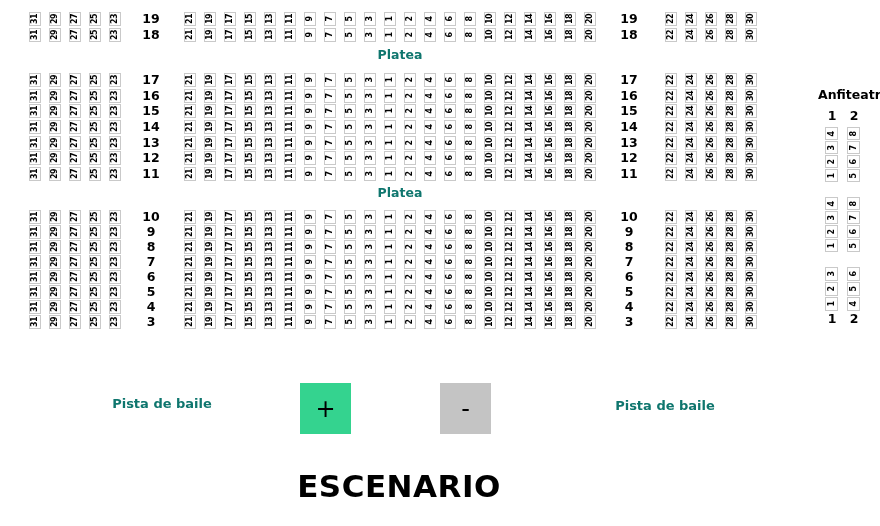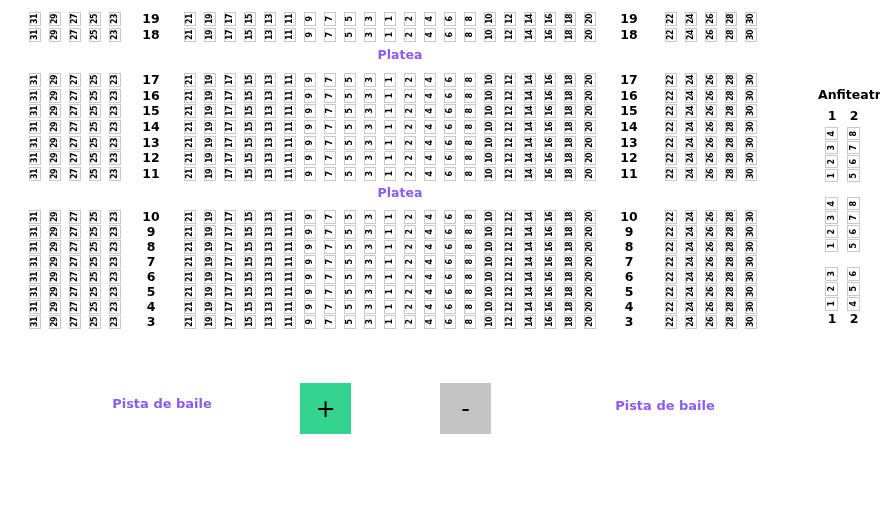--- a/index.html
+++ b/index.html
@@ -43,21 +43,21 @@
     font-size: 12.5px;
     font-weight: 700;
     text-align: center;
     color: #000000;
   }
   .map-label {
     position: absolute;
     transform: translateX(-50%);
     font-weight: 700;
     font-size: 12.5px;
-    color: #8b5cf6;
+    color: #0f766e;
     white-space: nowrap;
   }
   .anf-title {
     position: absolute;
     font-weight: 700;
     font-size: 12.5px;
     color: #000000;
     white-space: nowrap;
   }
   .anf-colhead {
@@ -2021,14 +2021,15 @@
   <div class="anf-title" style="left:818px; top:87px;">Anfiteatro</div>
 
   <div class="map-label" style="left:162px; top:396px; font-size:13px;">Pista de baile</div>
 
   <div class="map-label" style="left:665px; top:398px; font-size:13px;">Pista de baile</div>
 
   <button class="zoom-btn" id="zoom-in" style="left: 300px; top: 383px; background: rgb(52, 211, 143);">+</button>
 
   <button class="zoom-btn" id="zoom-out" style="left: 440px; top: 383px; background: rgb(196, 196, 196);">-</button>
 
+  <div class="escenario" style="left:399px; top:468px;">ESCENARIO</div>
 
 </div>
 
 </body></html>

